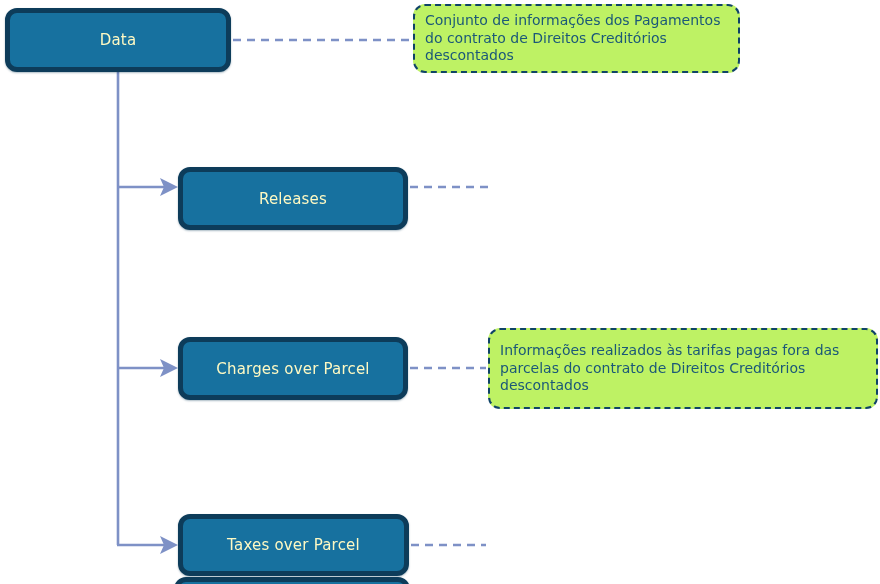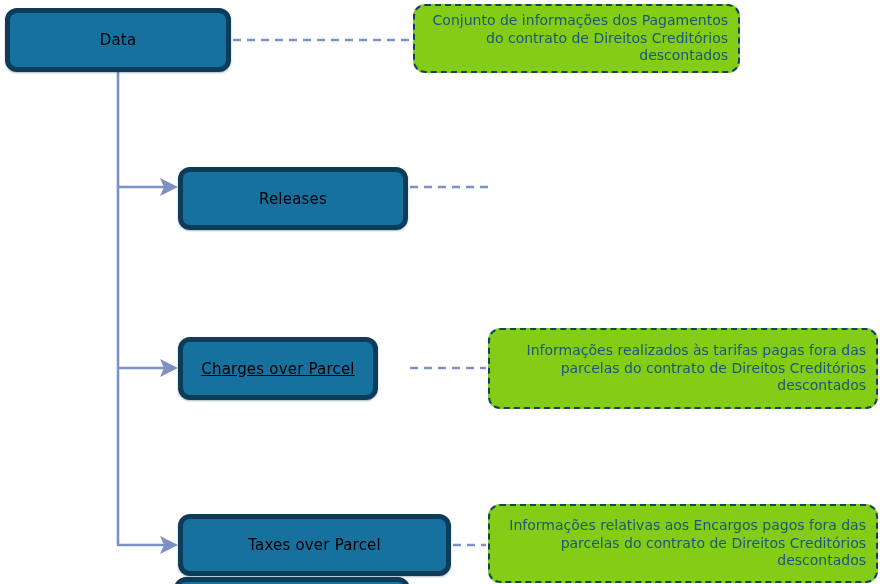--- a/index.html
+++ b/index.html
@@ -10,43 +10,43 @@
     font-family:"DejaVu Sans","Liberation Sans",sans-serif;
     background:#ffffff;
   }
   #wires{position:absolute;left:0;top:0;width:880px;height:584px;}
   .node{
     position:absolute;
     box-sizing:border-box;
     background:#17719f;
     border:5px solid #0d3c5a;
     border-radius:12px;
-    color:#000000;
+    color:#fef9c3;
     display:flex;align-items:center;justify-content:center;
     font-size:15px;
     letter-spacing:.2px;
     box-shadow:0 1px 2px rgba(13,60,90,.35);
   }
   .annotation{
     position:absolute;
     box-sizing:border-box;
     border:2.5px dashed #0f4367;
     border-radius:12px;
     color:#1b5878;
     display:flex;align-items:center;justify-content:center;
-    text-align:right;
+    text-align:left;
     font-size:14px;
     line-height:17.5px;
     padding:5px 10px;
-    background:#84cc16;
+    background:#bef264;
   }
   .node-data      {left:5px;  top:8px;   width:226px;height:64px;}
   .node-releases  {left:178px;top:167px; width:230px;height:63px;}
-  .node-charges   {left:178px;top:337px; width:200px;height:63px;text-decoration:underline;}
-  .node-taxes     {left:178px;top:514px; width:273px;height:62px;}
+  .node-charges   {left:178px;top:337px; width:230px;height:63px;}
+  .node-taxes     {left:178px;top:514px; width:231px;height:62px;}
   .node-partial   {left:174px;top:577px; width:236px;height:40px;}
   .ann-data     {left:413px;top:4px;   width:327px;height:69px;}
   .ann-releases {left:490px;top:148px; width:388px;height:77px;}
   .ann-charges  {left:488px;top:328px; width:390px;height:81px;}
   .ann-taxes    {left:488px;top:504px; width:390px;height:79px;}
 </style>
 </head>
 <body>
 
 <div id="stage">
@@ -88,17 +88,14 @@
 
   <div class="annotation ann-data">
     <span>Conjunto de informações dos Pagamentos do contrato de Direitos Creditórios descontados</span>
   </div>
 
 
   <div class="annotation ann-charges">
     <span>Informações realizados às tarifas pagas fora das parcelas do contrato de Direitos Creditórios descontados</span>
   </div>
 
-  <div class="annotation ann-taxes">
-    <span>Informações relativas aos Encargos pagos fora das parcelas do contrato de Direitos Creditórios descontados</span>
-  </div>
 
 </div>
 
 </body></html>

